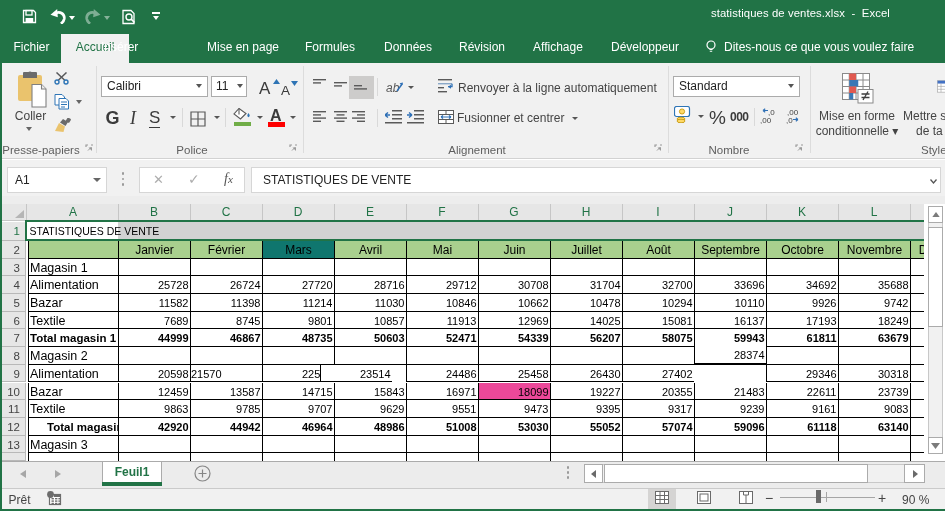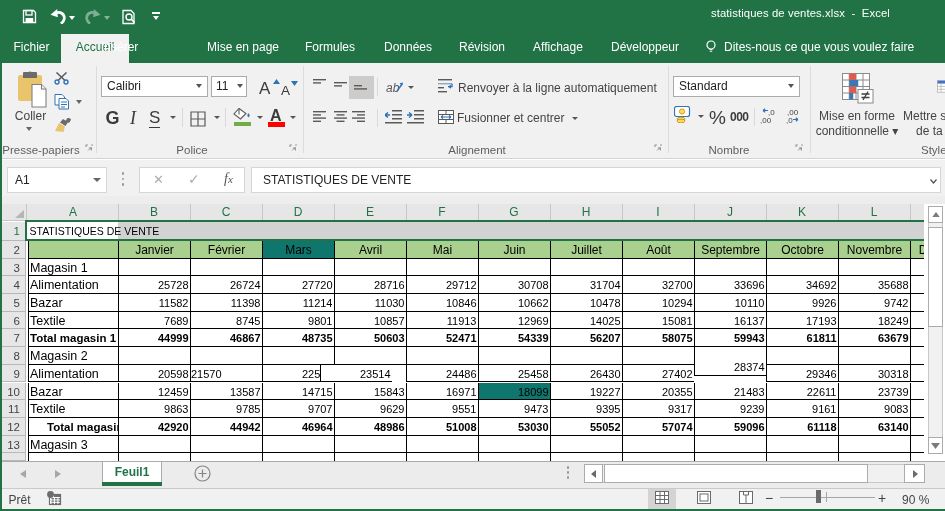--- a/index.html
+++ b/index.html
@@ -406,31 +406,31 @@
 <div class="ab" style="left:910px;top:347.1px;width:14px;height:17.7px;background:#fff;border-left:1px solid #000;border-bottom:1px solid #000;line-height:18px;font-size:11px;font-weight:normal;text-align:right;padding-right:1.5px;color:#000;overflow:hidden"></div>
 <div class="ab" style="left:28px;top:364.8px;width:90px;height:17.7px;background:#fff;border-left:1px solid #000;border-bottom:1px solid #000;line-height:18px;font-size:12.5px;font-weight:normal;padding-left:1px;white-space:nowrap;color:#000">Alimentation</div>
 <div class="ab" style="left:118px;top:364.8px;width:72px;height:17.7px;background:#fff;border-left:1px solid #000;border-bottom:1px solid #000;line-height:18px;font-size:11px;font-weight:normal;text-align:right;padding-right:1.5px;color:#000;overflow:hidden">20598</div>
 <div class="ab" style="left:190px;top:364.8px;width:72px;height:17.7px;background:#fff;border-left:1px solid #000;border-bottom:1px solid #000;line-height:18px;font-size:11px;font-weight:normal;text-align:left;padding-right:1.5px;color:#000;overflow:hidden">21570</div>
 <div class="ab" style="left:262px;top:364.8px;width:72px;height:17.7px;background:#fff;border-left:1px solid #000;border-bottom:1px solid #000;line-height:18px;font-size:11px;font-weight:normal;text-align:right;padding-right:1.5px;color:#000;overflow:hidden">22542</div>
 <div class="ab" style="left:320px;top:364.8px;width:72px;height:17.7px;background:#fff;border-left:1px solid #000;border-bottom:1px solid #000;line-height:18px;font-size:11px;font-weight:normal;text-align:right;padding-right:1.5px;color:#000;overflow:hidden">23514</div>
 <div class="ab" style="left:406px;top:364.8px;width:72px;height:17.7px;background:#fff;border-left:1px solid #000;border-bottom:1px solid #000;line-height:18px;font-size:11px;font-weight:normal;text-align:right;padding-right:1.5px;color:#000;overflow:hidden">24486</div>
 <div class="ab" style="left:478px;top:364.8px;width:72px;height:17.7px;background:#fff;border-left:1px solid #000;border-bottom:1px solid #000;line-height:18px;font-size:11px;font-weight:normal;text-align:right;padding-right:1.5px;color:#000;overflow:hidden">25458</div>
 <div class="ab" style="left:550px;top:364.8px;width:72px;height:17.7px;background:#fff;border-left:1px solid #000;border-bottom:1px solid #000;line-height:18px;font-size:11px;font-weight:normal;text-align:right;padding-right:1.5px;color:#000;overflow:hidden">26430</div>
 <div class="ab" style="left:622px;top:364.8px;width:72px;height:17.7px;background:#fff;border-left:1px solid #000;border-bottom:1px solid #000;line-height:18px;font-size:11px;font-weight:normal;text-align:right;padding-right:1.5px;color:#000;overflow:hidden">27402</div>
-<div class="ab" style="left:694px;top:358px;width:72px;height:17.7px;background:#fff;border-left:1px solid #000;border-bottom:1px solid #000;line-height:18px;font-size:11px;font-weight:normal;text-align:right;padding-right:1.5px;color:#000;overflow:hidden">28374</div>
+<div class="ab" style="left:694px;top:346px;width:72px;height:17.7px;background:#fff;border-left:1px solid #000;border-bottom:1px solid #000;line-height:18px;font-size:11px;font-weight:normal;text-align:right;padding-right:1.5px;color:#000;overflow:hidden">28374</div>
 <div class="ab" style="left:766px;top:364.8px;width:72px;height:17.7px;background:#fff;border-left:1px solid #000;border-bottom:1px solid #000;line-height:18px;font-size:11px;font-weight:normal;text-align:right;padding-right:1.5px;color:#000;overflow:hidden">29346</div>
 <div class="ab" style="left:838px;top:364.8px;width:72px;height:17.7px;background:#fff;border-left:1px solid #000;border-bottom:1px solid #000;line-height:18px;font-size:11px;font-weight:normal;text-align:right;padding-right:1.5px;color:#000;overflow:hidden">30318</div>
 <div class="ab" style="left:910px;top:364.8px;width:14px;height:17.7px;background:#fff;border-left:1px solid #000;border-bottom:1px solid #000;line-height:18px;font-size:11px;font-weight:normal;text-align:right;padding-right:1.5px;color:#000;overflow:hidden"></div>
 <div class="ab" style="left:28px;top:382.5px;width:90px;height:17.7px;background:#fff;border-left:1px solid #000;border-bottom:1px solid #000;line-height:18px;font-size:12.5px;font-weight:normal;padding-left:1px;white-space:nowrap;color:#000">Bazar</div>
 <div class="ab" style="left:118px;top:382.5px;width:72px;height:17.7px;background:#fff;border-left:1px solid #000;border-bottom:1px solid #000;line-height:18px;font-size:11px;font-weight:normal;text-align:right;padding-right:1.5px;color:#000;overflow:hidden">12459</div>
 <div class="ab" style="left:190px;top:382.5px;width:72px;height:17.7px;background:#fff;border-left:1px solid #000;border-bottom:1px solid #000;line-height:18px;font-size:11px;font-weight:normal;text-align:right;padding-right:1.5px;color:#000;overflow:hidden">13587</div>
 <div class="ab" style="left:262px;top:382.5px;width:72px;height:17.7px;background:#fff;border-left:1px solid #000;border-bottom:1px solid #000;line-height:18px;font-size:11px;font-weight:normal;text-align:right;padding-right:1.5px;color:#000;overflow:hidden">14715</div>
 <div class="ab" style="left:334px;top:382.5px;width:72px;height:17.7px;background:#fff;border-left:1px solid #000;border-bottom:1px solid #000;line-height:18px;font-size:11px;font-weight:normal;text-align:right;padding-right:1.5px;color:#000;overflow:hidden">15843</div>
 <div class="ab" style="left:406px;top:382.5px;width:72px;height:17.7px;background:#fff;border-left:1px solid #000;border-bottom:1px solid #000;line-height:18px;font-size:11px;font-weight:normal;text-align:right;padding-right:1.5px;color:#000;overflow:hidden">16971</div>
-<div class="ab" style="left:478px;top:382.5px;width:72px;height:17.7px;background:#0f766e;border-left:1px solid #000;border-bottom:1px solid #000;line-height:18px;font-size:11px;font-weight:normal;text-align:right;padding-right:1.5px;color:#000;overflow:hidden">18099</div>
+<div class="ab" style="left:478px;top:382.5px;width:72px;height:17.7px;background:#ec4899;border-left:1px solid #000;border-bottom:1px solid #000;line-height:18px;font-size:11px;font-weight:normal;text-align:right;padding-right:1.5px;color:#000;overflow:hidden">18099</div>
 <div class="ab" style="left:550px;top:382.5px;width:72px;height:17.7px;background:#fff;border-left:1px solid #000;border-bottom:1px solid #000;line-height:18px;font-size:11px;font-weight:normal;text-align:right;padding-right:1.5px;color:#000;overflow:hidden">19227</div>
 <div class="ab" style="left:622px;top:382.5px;width:72px;height:17.7px;background:#fff;border-left:1px solid #000;border-bottom:1px solid #000;line-height:18px;font-size:11px;font-weight:normal;text-align:right;padding-right:1.5px;color:#000;overflow:hidden">20355</div>
 <div class="ab" style="left:694px;top:382.5px;width:72px;height:17.7px;background:#fff;border-left:1px solid #000;border-bottom:1px solid #000;line-height:18px;font-size:11px;font-weight:normal;text-align:right;padding-right:1.5px;color:#000;overflow:hidden">21483</div>
 <div class="ab" style="left:766px;top:382.5px;width:72px;height:17.7px;background:#fff;border-left:1px solid #000;border-bottom:1px solid #000;line-height:18px;font-size:11px;font-weight:normal;text-align:right;padding-right:1.5px;color:#000;overflow:hidden">22611</div>
 <div class="ab" style="left:838px;top:382.5px;width:72px;height:17.7px;background:#fff;border-left:1px solid #000;border-bottom:1px solid #000;line-height:18px;font-size:11px;font-weight:normal;text-align:right;padding-right:1.5px;color:#000;overflow:hidden">23739</div>
 <div class="ab" style="left:910px;top:382.5px;width:14px;height:17.7px;background:#fff;border-left:1px solid #000;border-bottom:1px solid #000;line-height:18px;font-size:11px;font-weight:normal;text-align:right;padding-right:1.5px;color:#000;overflow:hidden"></div>
 <div class="ab" style="left:28px;top:400.2px;width:90px;height:17.7px;background:#fff;border-left:1px solid #000;border-bottom:1px solid #000;line-height:18px;font-size:12.5px;font-weight:normal;padding-left:1px;white-space:nowrap;color:#000">Textile</div>
 <div class="ab" style="left:118px;top:400.2px;width:72px;height:17.7px;background:#fff;border-left:1px solid #000;border-bottom:1px solid #000;line-height:18px;font-size:11px;font-weight:normal;text-align:right;padding-right:1.5px;color:#000;overflow:hidden">9863</div>
 <div class="ab" style="left:190px;top:400.2px;width:72px;height:17.7px;background:#fff;border-left:1px solid #000;border-bottom:1px solid #000;line-height:18px;font-size:11px;font-weight:normal;text-align:right;padding-right:1.5px;color:#000;overflow:hidden">9785</div>
 <div class="ab" style="left:262px;top:400.2px;width:72px;height:17.7px;background:#fff;border-left:1px solid #000;border-bottom:1px solid #000;line-height:18px;font-size:11px;font-weight:normal;text-align:right;padding-right:1.5px;color:#000;overflow:hidden">9707</div>

